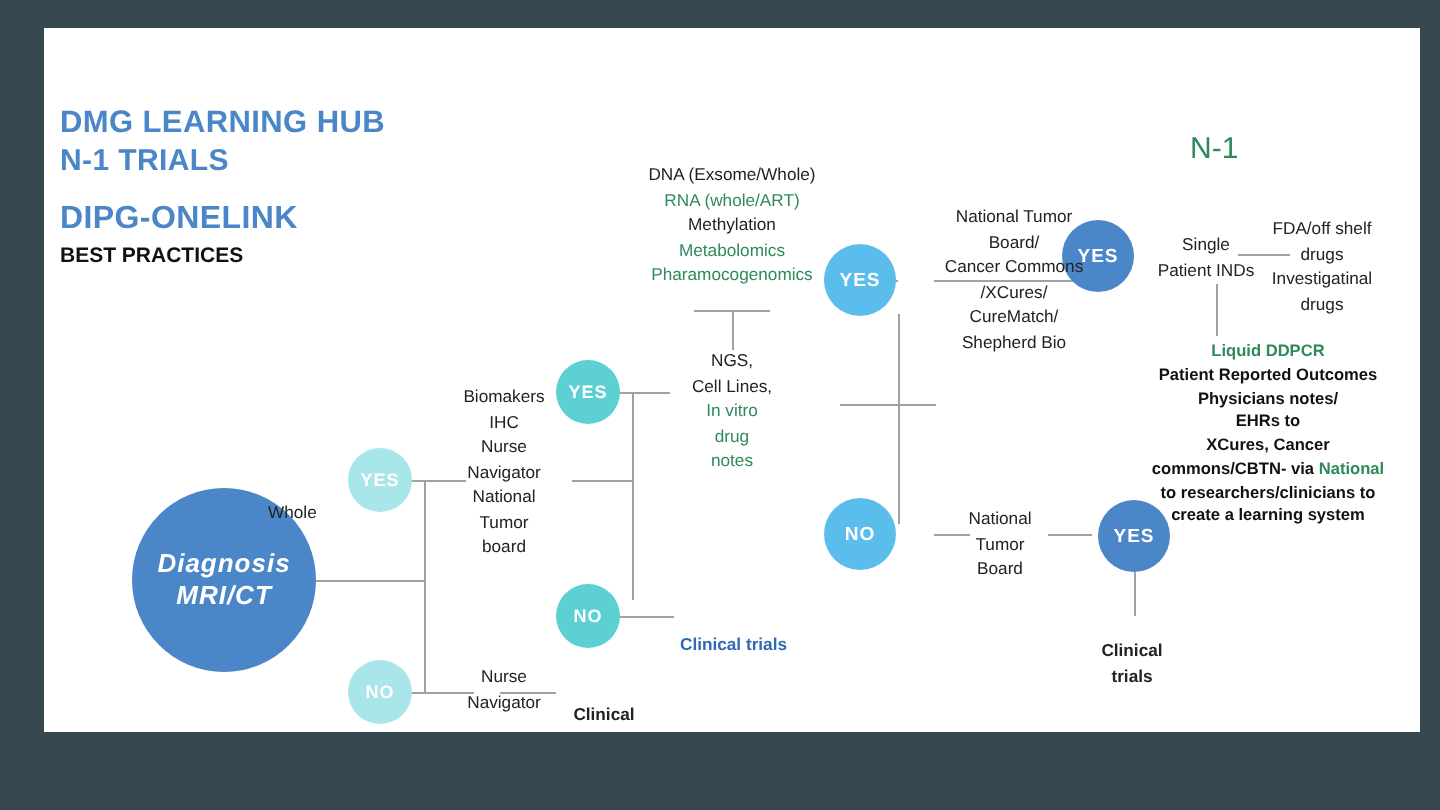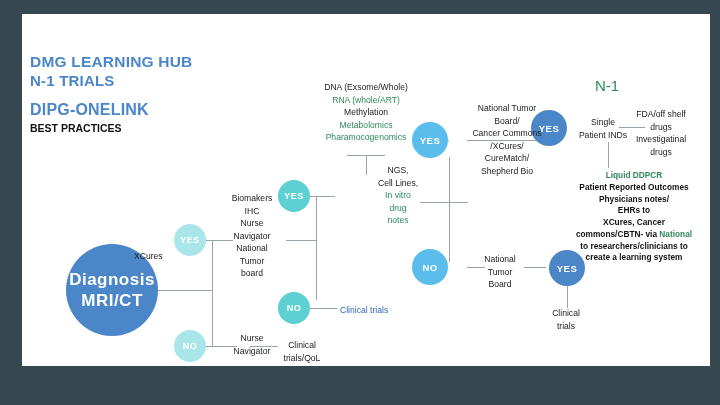--- a/index.html
+++ b/index.html
@@ -22,48 +22,48 @@
   #t2{left:8px;top:58px;font-size:15px;}
   #t3{left:8px;top:87px;font-size:16px;}
   #t4{left:8px;top:108px;font-size:10.5px;color:#111111;font-weight:bold;white-space:nowrap;}
   
   .node{
     border-radius:50%;
     display:flex;align-items:center;justify-content:center;
     color:#ffffff;font-weight:bold;letter-spacing:.5px;
     user-select:none;
   }
-  .n-diag{width:92px;height:92px;font-size:17px;line-height:1.25;text-align:center;}
+  .n-diag{width:92px;height:92px;font-size:13px;line-height:1.25;text-align:center;font-style:italic;}
   .n-sm{width:32px;height:32px;font-size:9px;}
   .n-md{width:36px;height:36px;font-size:9.5px;}
   
   .ln{position:absolute;background:#9aa3a8;}
   .lnh{height:1.4px;}
   .lnv{width:1.4px;}
   
   .lbl{position:absolute;font-size:8.6px;color:#222;line-height:1.45;text-align:center;white-space:nowrap;}
   .lbl.l{text-align:left;}
   .green{color:#2f8a5b;}
-  .blue{color:#2f6ab3;font-weight:normal;}
+  .blue{color:#2f6ab3;font-weight:bold;margin-top:12px;}
   .stack{position:absolute;font-size:8.6px;line-height:1.46;text-align:center;color:#222;}
   .stack-b{position:absolute;font-size:8.3px;line-height:1.42;text-align:center;color:#111;font-weight:bold;}
   .hdr-n1{position:absolute;color:#2f8a5b;font-size:15px;}
 </style>
 </head>
 <body>
 
 <div id="stage">
   <div id="canvas">
 
     <div class="abs title-line" id="t1">DMG LEARNING HUB</div>
     <div class="abs title-line" id="t2">N-1 TRIALS</div>
     <div class="abs title-line" id="t3">DIPG-ONELINK</div>
     <div class="abs" id="t4">BEST PRACTICES</div>
 
-    <div class="hdr-n1" style="left:573px;top:63px;">N-1</div>
+    <div class="hdr-n1" style="left:573px;top:52px;">N-1</div>
 
     <div class="ln lnh" style="left:116px;top:276px;width:74px;"></div>
     <div class="ln lnv" style="left:190px;top:226px;height:106px;"></div>
 
     <div class="ln lnh" style="left:183px;top:226px;width:28px;"></div>
     <div class="ln lnh" style="left:264px;top:226px;width:30px;"></div>
     <div class="ln lnv" style="left:294px;top:182px;height:104px;"></div>
 
     <div class="ln lnh" style="left:183px;top:332px;width:32px;"></div>
     <div class="ln lnh" style="left:228px;top:332px;width:28px;"></div>
@@ -105,21 +105,21 @@
     <div class="abs node n-sm" id="node-no2" style="left: 256px; top: 278px; background: rgb(92, 208, 211);">NO</div>
 
     <div class="abs node n-md" id="node-yes3" style="left: 390px; top: 108px; background: rgb(91, 189, 235);">YES</div>
 
     <div class="abs node n-md" id="node-no3" style="left: 390px; top: 235px; background: rgb(91, 189, 235);">NO</div>
 
     <div class="abs node n-md" id="node-yes4" style="left: 509px; top: 96px; background: rgb(74, 134, 200);">YES</div>
 
     <div class="abs node n-md" id="node-yes5" style="left: 527px; top: 236px; background: rgb(74, 134, 200);">YES</div>
 
-    <div class="lbl l" style="left:112px;top:236px;">XCures</div>
+    <div class="lbl l" style="left:112px;top:236px;">Whole</div>
 
     <div class="stack" id="branch-yes1" style="left:196px;top:178px;width:68px;">
         <div>Biomakers</div>
         <div>IHC</div>
         <div>Nurse</div>
         <div>Navigator</div>
         <div>National</div>
         <div>Tumor</div>
         <div>board</div>
       </div>
@@ -134,21 +134,21 @@
       </div>
 
     <div class="stack" id="omics" style="left:288px;top:67px;width:112px;">
         <div>DNA (Exsome/Whole)</div>
         <div class="green">RNA (whole/ART)</div>
         <div>Methylation</div>
         <div class="green">Metabolomics</div>
         <div class="green">Pharamocogenomics</div>
       </div>
 
-    <div class="stack" id="ngs" style="left:318px;top:150px;width:52px;margin-left:32px;">
+    <div class="stack" id="ngs" style="left:318px;top:160px;width:52px;">
         <div>NGS,</div>
         <div>Cell Lines,</div>
         <div class="green">In vitro</div>
         <div class="green">drug</div>
         <div class="green">notes</div>
       </div>
 
     <div class="lbl blue" style="left:318px;top:290px;text-align:left;">Clinical trials</div>
 
     <div class="stack" id="tumorboard" style="left:443px;top:88px;width:84px;">

